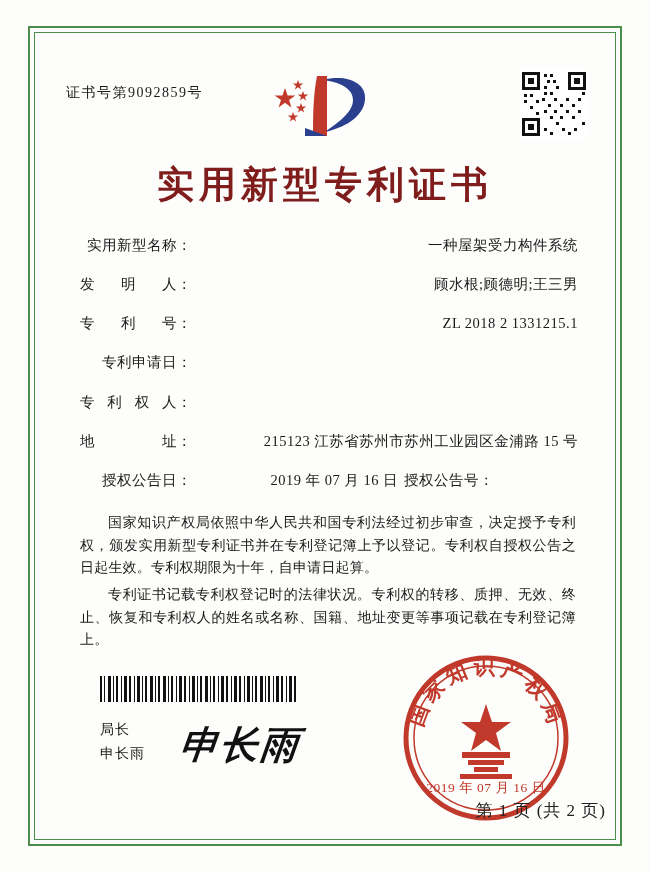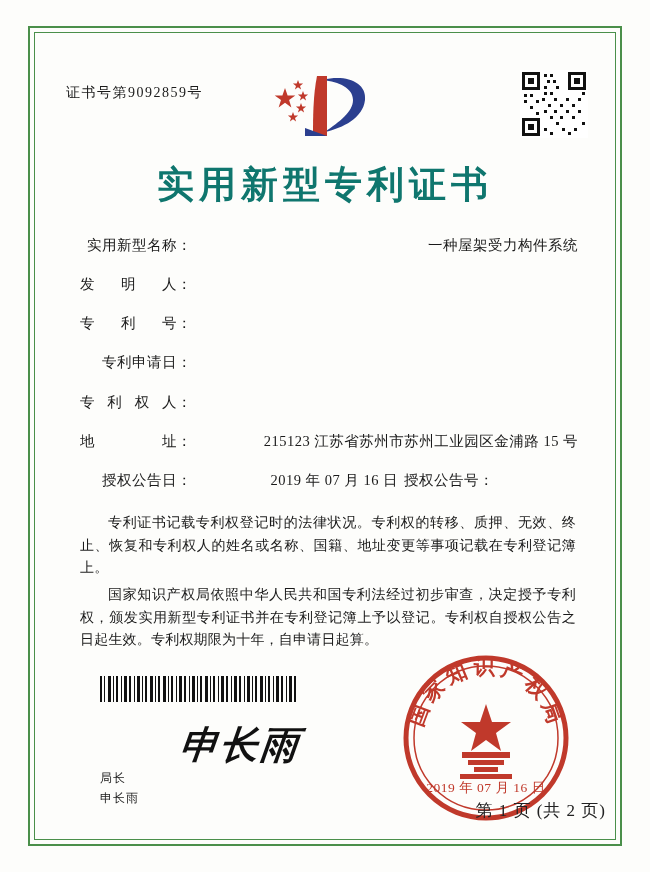--- a/index.html
+++ b/index.html
@@ -87,21 +87,21 @@
   }
 
   
   .title {
     text-align: center;
     font-size: 37px;
     font-weight: bold;
     letter-spacing: 5px;
     margin-top: 6px;
     margin-bottom: 26px;
-    color: #0f766e;
+    color: #7f1d1d;
     font-family: "Liberation Serif", serif;
   }
 
   
   .fields {
     padding: 0 28px 0 36px;
     font-size: 14.5px;
     line-height: 1.25;
     text-align: right;
   }
@@ -158,22 +158,22 @@
     left: 56px;
     top: 632px;
     width: 196px;
     height: 26px;
   }
 
   
   .sign-block {
     position: absolute;
     left: 56px;
-    top: 724px;
-    font-size: 12px;
+    top: 674px;
+    font-size: 14px;
     line-height: 1.7;
     letter-spacing: 1px;
   }
   .sign-script {
     position: absolute;
     left: 136px;
     top: 676px;
     font-family: "Liberation Serif", serif;
     font-size: 38px;
     font-style: italic;
@@ -313,28 +313,30 @@
         <div class="f-label">实用新型名称：</div>
         <div class="f-value">一种屋架受力构件系统</div>
       </div>
 
       <div class="field-row">
         <div class="f-label spread">
           <span>发</span>
           <span>明</span>
           <span>人：</span>
         </div>
+        <div class="f-value">顾水根;顾德明;王三男</div>
       </div>
 
       <div class="field-row">
         <div class="f-label spread">
           <span>专</span>
           <span>利</span>
           <span>号：</span>
         </div>
+        <div class="f-value">ZL 2018 2 1331215.1</div>
       </div>
 
       <div class="field-row">
         <div class="f-label">专利申请日：</div>
       </div>
 
       <div class="field-row">
         <div class="f-label spread">
           <span>专</span>
           <span>利</span>
@@ -353,22 +355,22 @@
 
       <div class="field-row dual">
         <div class="f-label">授权公告日：</div>
         <div class="f-value">2019 年 07 月 16 日</div>
         <div class="f-label2">授权公告号：</div>
       </div>
 
     </div>
 
     <div class="paragraphs">
+      <p>国家知识产权局依照中华人民共和国专利法经过初步审查，决定授予专利权，颁发实用新型专利证书并在专利登记簿上予以登记。专利权自授权公告之日起生效。专利权期限为十年，自申请日起算。</p>
       <p>专利证书记载专利权登记时的法律状况。专利权的转移、质押、无效、终止、恢复和专利权人的姓名或名称、国籍、地址变更等事项记载在专利登记簿上。</p>
-      <p>国家知识产权局依照中华人民共和国专利法经过初步审查，决定授予专利权，颁发实用新型专利证书并在专利登记簿上予以登记。专利权自授权公告之日起生效。专利权期限为十年，自申请日起算。</p>
     </div>
 
     <div class="barcode">
       <svg viewBox="0 0 196 26" width="196" height="26" aria-hidden="true">
         <g fill="#111">
           <rect x="0" y="0" width="2" height="26"></rect>
             <rect x="4" y="0" width="1" height="26"></rect>
           <rect x="8" y="0" width="3" height="26"></rect>
             <rect x="13" y="0" width="1" height="26"></rect>
           <rect x="16" y="0" width="2" height="26"></rect>

